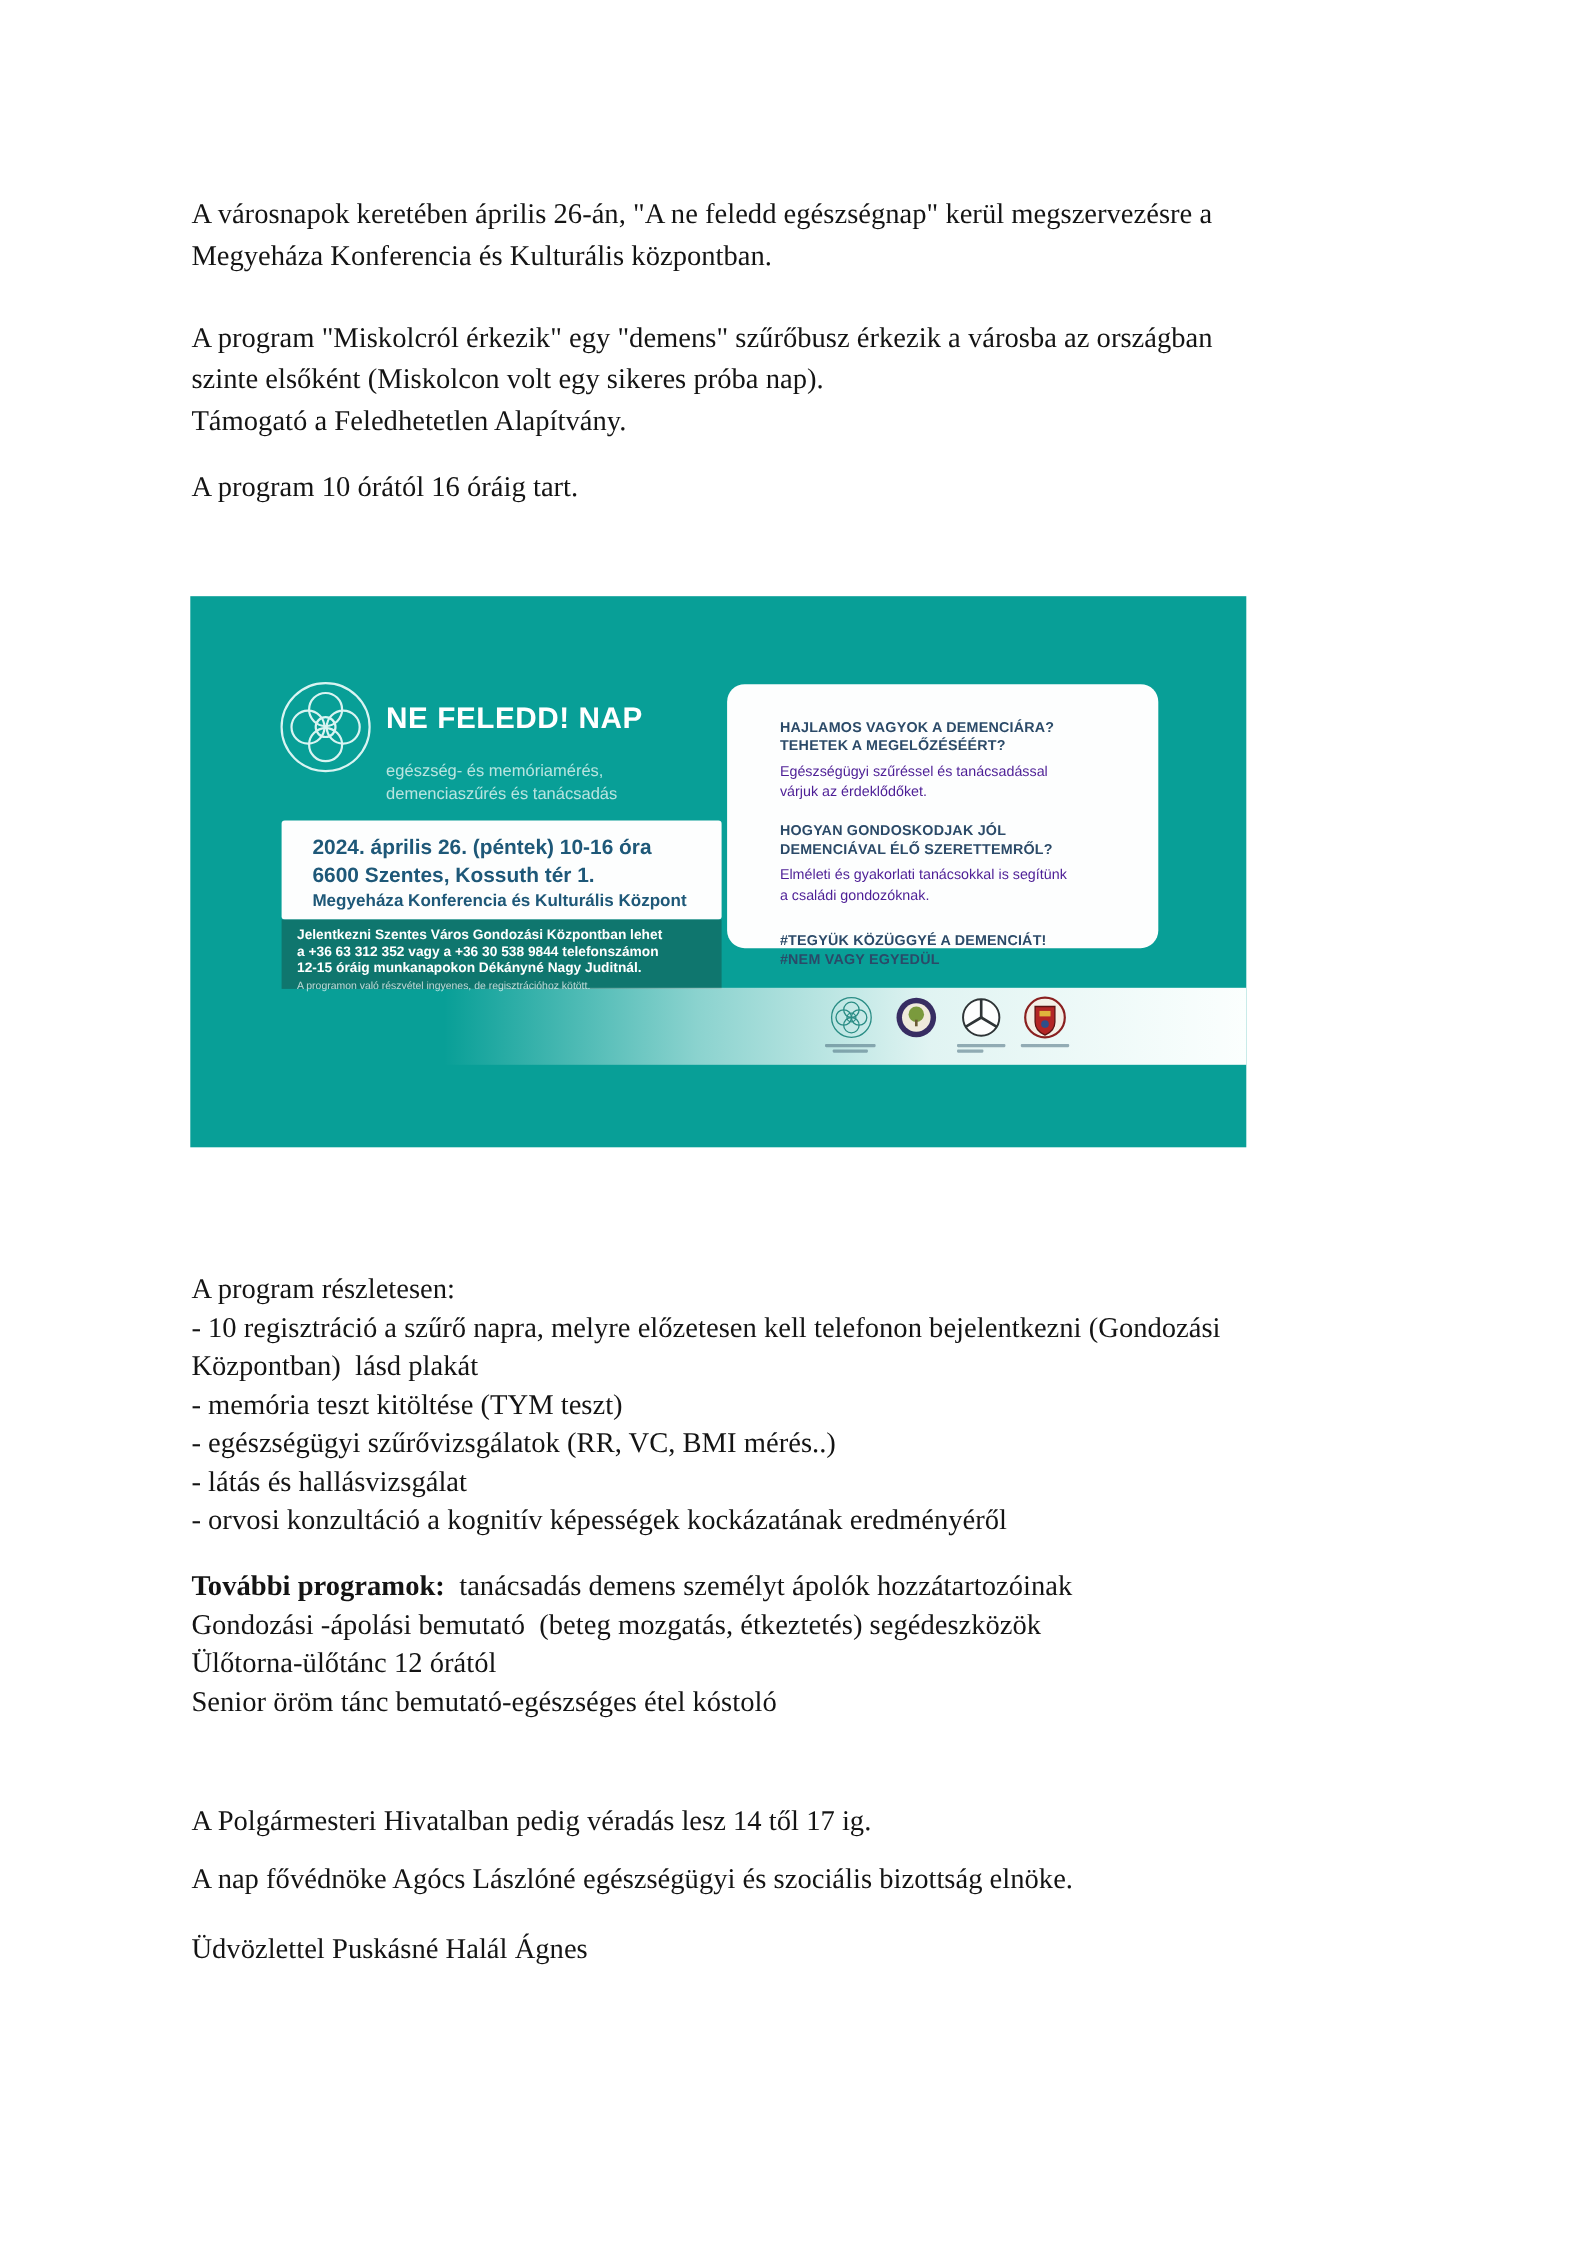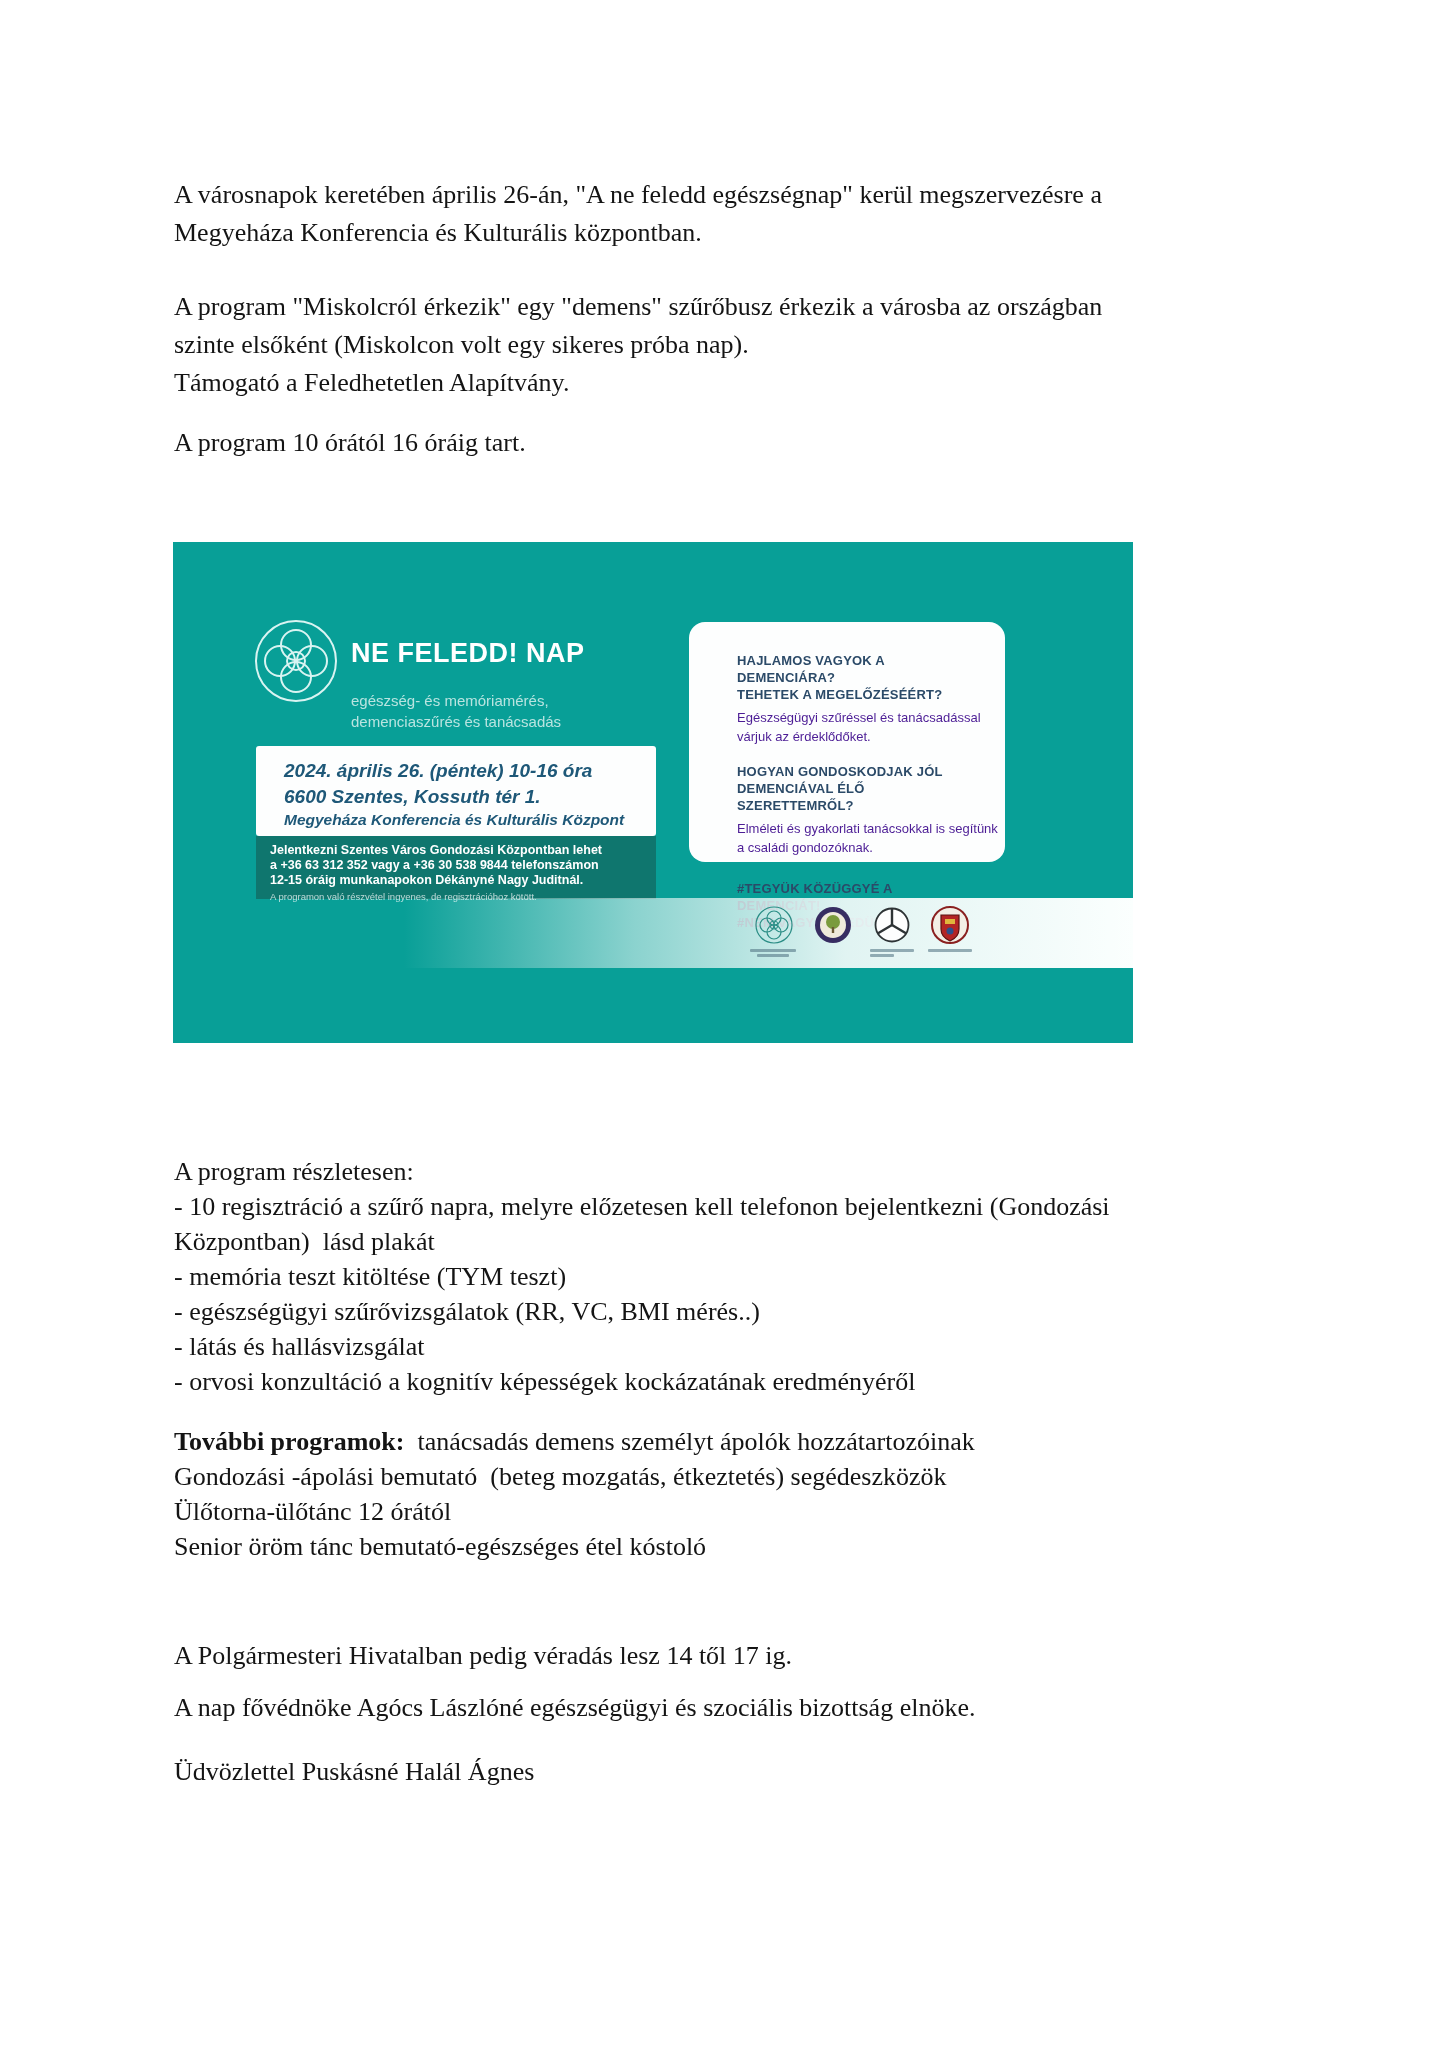--- a/index.html
+++ b/index.html
@@ -33,33 +33,33 @@
   .brand-title{
     font-size:27px;font-weight:bold;color:#ffffff;letter-spacing:.5px;
   }
   .brand-sub{
     margin-top:21px;
     font-size:15px;line-height:21px;color:#b9e4e0;
   }
   .date-box{
     position:absolute;left:83px;top:204px;width:400px;height:90px;
     background:#fdfefe;border-radius:3px;box-sizing:border-box;
-    padding:12px 0 0 28px;color:#1e5878;font-style:italic;
+    padding:12px 0 0 28px;color:#1e5878;
   }
   .date-line1,.date-line2{font-size:19px;font-weight:bold;line-height:26px;}
   .date-line3{font-size:15.5px;font-weight:bold;line-height:20px;}
   .register-box{
     position:absolute;left:83px;top:294px;width:400px;height:63px;
     background:#0f766e;box-sizing:border-box;
     padding:7px 0 0 14px;color:#ffffff;
   }
   .reg-line{font-size:12.5px;font-weight:bold;line-height:15px;}
   .reg-note{font-size:9.5px;color:rgba(255,255,255,.72);margin-top:3px;}
   .info-card{
-    position:absolute;left:516px;top:80px;width:316px;height:240px;
+    position:absolute;left:488px;top:80px;width:392px;height:240px;
     background:#fdfefe;border-radius:16px;box-sizing:border-box;
     padding:30px 28px 0 48px;
   }
   .card-q{font-size:13px;font-weight:bold;line-height:17px;color:#2b4a68;letter-spacing:.2px;}
   .card-a{font-size:13px;line-height:19px;color:#4c1d95;width:264px;margin:5px 0 17px 0;}
   .card-tags{margin-top:23px;}
   .logo-stripe{
     position:absolute;left:0;top:356px;width:960px;height:70px;
     background:linear-gradient(90deg,
       rgba(246,253,252,0) 0%,

